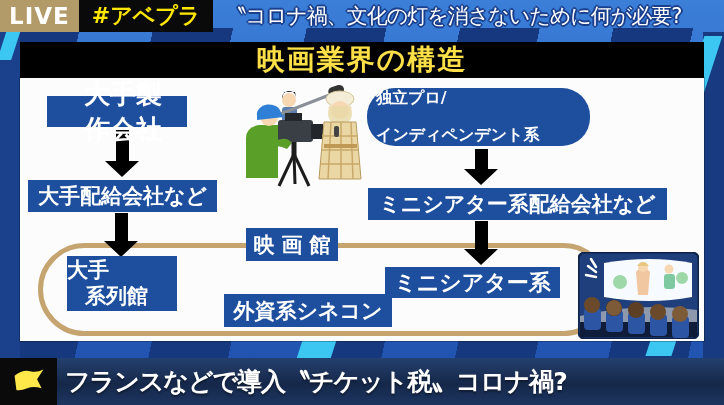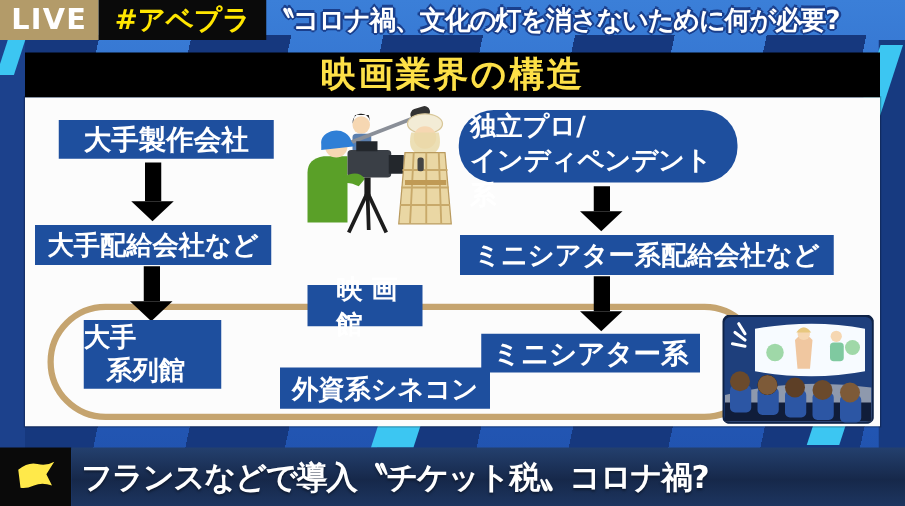--- a/index.html
+++ b/index.html
@@ -18,38 +18,38 @@
   .bg-cyan{position:absolute;background:#3cc6f2;transform:skewX(-18deg);}
   .cyan1{left:2px;top:30px;width:14px;height:30px;}
   .cyan2{left:694px;top:36px;width:18px;height:64px;}
   .cyan3{left:300px;top:338px;width:34px;height:20px;}
   .cyan4{left:648px;top:340px;width:26px;height:16px;}
 
   
   .top-bar{position:absolute;top:0;left:0;width:724px;height:32px;display:flex;align-items:stretch;}
   .live-badge{background:#b39b69;color:#fff;font-weight:bold;font-size:23px;display:flex;align-items:center;padding:0 9px;letter-spacing:1px;}
   .hashtag-badge{background:#0a0a0a;color:#ffe600;font-weight:bold;font-size:22px;display:flex;align-items:center;padding:0 13px;}
-  .headline{flex:1;display:flex;align-items:center;color:#fff;font-weight:bold;font-size:21px;letter-spacing:-1px;padding-left:1px;white-space:nowrap;
+  .headline{flex:1;display:flex;align-items:center;color:#fff;font-weight:normal;font-size:21px;letter-spacing:-1px;padding-left:12px;white-space:nowrap;
     text-shadow:-2px 0 #1a3f8c,2px 0 #1a3f8c,0 -2px #1a3f8c,0 2px #1a3f8c,-1px -1px #1a3f8c,1px 1px #1a3f8c,1px -1px #1a3f8c,-1px 1px #1a3f8c;text-align:right;}
 
   
   .title-bar{position:absolute;left:20px;top:42px;width:684px;height:36px;background:#000;color:#fde047;
     display:flex;align-items:center;justify-content:center;font-weight:bold;font-size:28px;letter-spacing:2px;}
   .panel{position:absolute;left:20px;top:78px;width:684px;height:263px;background:#fcfcfc;box-shadow:0 0 0 1px rgba(0,0,0,.25);}
   .node{position:absolute;background:#1e4f9e;color:#fff;font-weight:bold;display:flex;align-items:center;justify-content:center;box-sizing:border-box;z-index:3;}
   .node .ln{display:block;}
-  #node-major-production{left:27px;top:18px;width:172px;height:31px;font-size:22px;}
+  #node-major-production{left:27px;top:18px;width:140px;height:31px;font-size:26px;padding-left:37px;}
   #node-major-distribution{left:8px;top:102px;width:189px;height:32px;font-size:21px;}
   #node-major-theater{left:47px;top:178px;width:110px;height:55px;font-size:21px;flex-direction:column;align-items:flex-start;justify-content:center;padding-left:0;line-height:1.22;}
   #node-major-theater .ln2{margin-left:18px;}
-  #node-indie-production{left:347px;top:10px;width:223px;height:58px;font-size:21px;flex-direction:column;align-items:flex-start;justify-content:flex-start;padding-left:9px;line-height:1.3;border-radius:28px;}
+  #node-indie-production{left:347px;top:10px;width:223px;height:58px;font-size:16px;flex-direction:column;align-items:flex-start;justify-content:space-between;padding-left:9px;line-height:1.3;border-radius:28px;}
   #node-minitheater-distribution{left:348px;top:110px;width:299px;height:32px;font-size:21px;}
   #node-minitheater{left:365px;top:189px;width:175px;height:31px;font-size:22px;}
   #node-foreign-cinecon{left:184px;top:216px;width:168px;height:33px;font-size:21px;margin-left:20px;}
-  #label-theater-group{left:226px;top:150px;width:92px;height:33px;font-size:21px;letter-spacing:7px;padding-left:23px;z-index:4;}
+  #label-theater-group{left:226px;top:150px;width:92px;height:33px;font-size:21px;letter-spacing:7px;padding-left:7px;z-index:4;}
   .gold-zone{position:absolute;left:18px;top:165px;width:572px;height:93px;border:5px solid #c5a46f;border-radius:48px;box-sizing:border-box;z-index:1;}
   .arrow{position:absolute;width:34px;z-index:2;display:flex;flex-direction:column;align-items:center;}
   .arrow .shaft{width:13px;background:#000;flex:1;}
   .arrow .head{width:0;height:0;border-left:17px solid transparent;border-right:17px solid transparent;border-top:16px solid #000;}
   #arrow-major-1{left:85px;top:52px;height:47px;}
   #arrow-major-2{left:84px;top:135px;height:44px;}
   #arrow-indie-1{left:444px;top:71px;height:36px;}
   #arrow-indie-2{left:444px;top:143px;height:44px;}
   .illus{position:absolute;z-index:2;}
   #illus-crew{left:212px;top:6px;width:132px;height:106px;}

